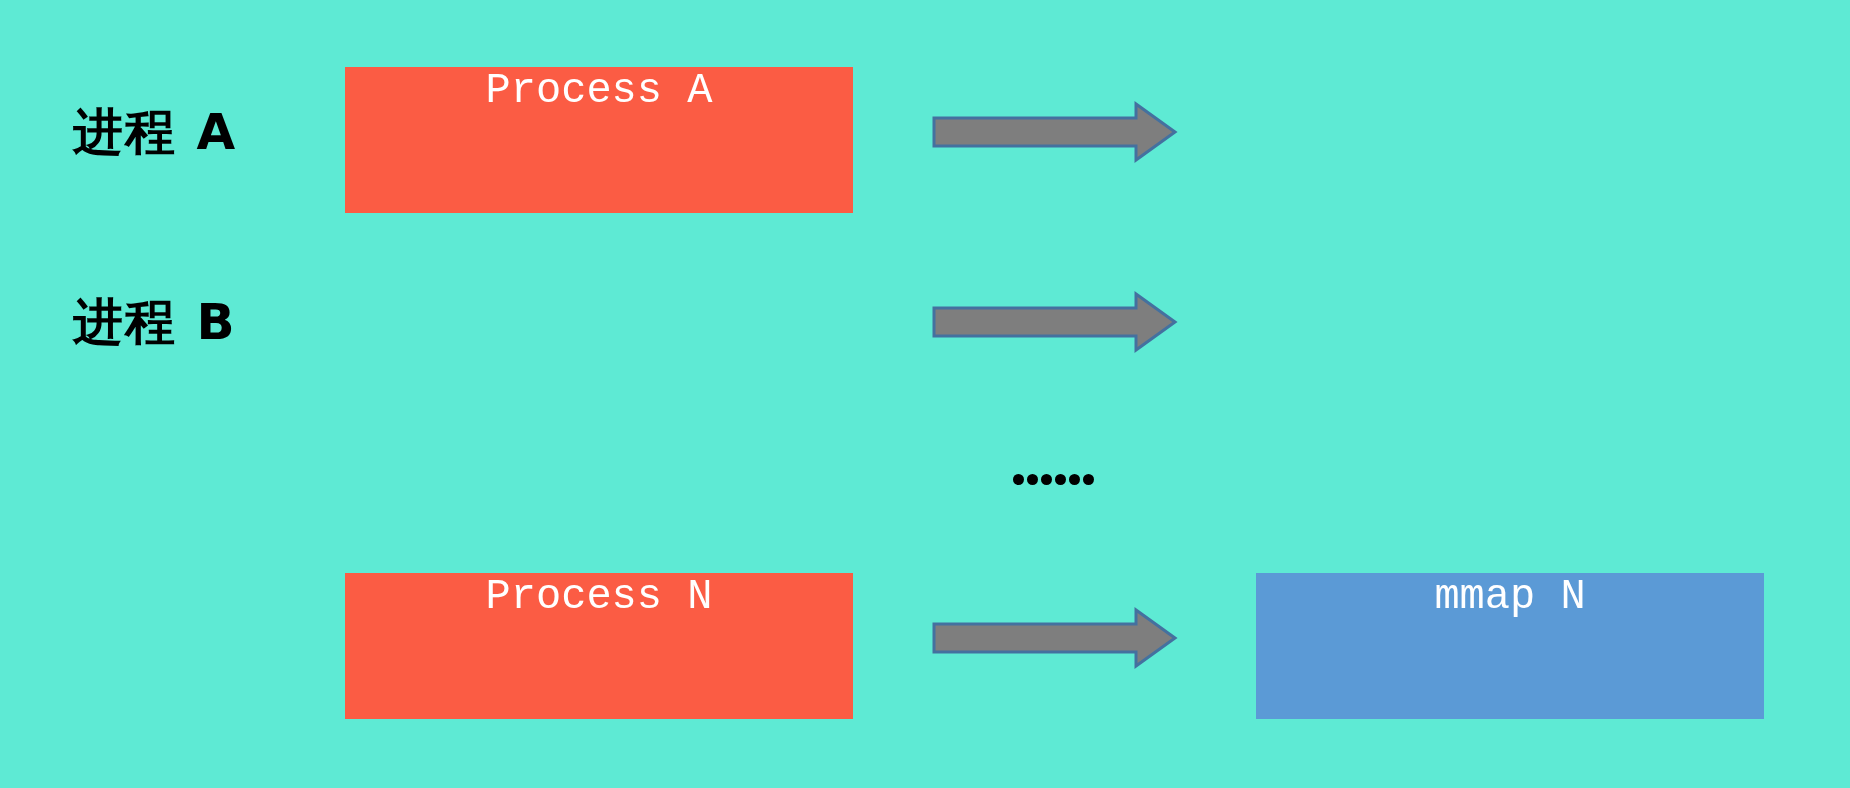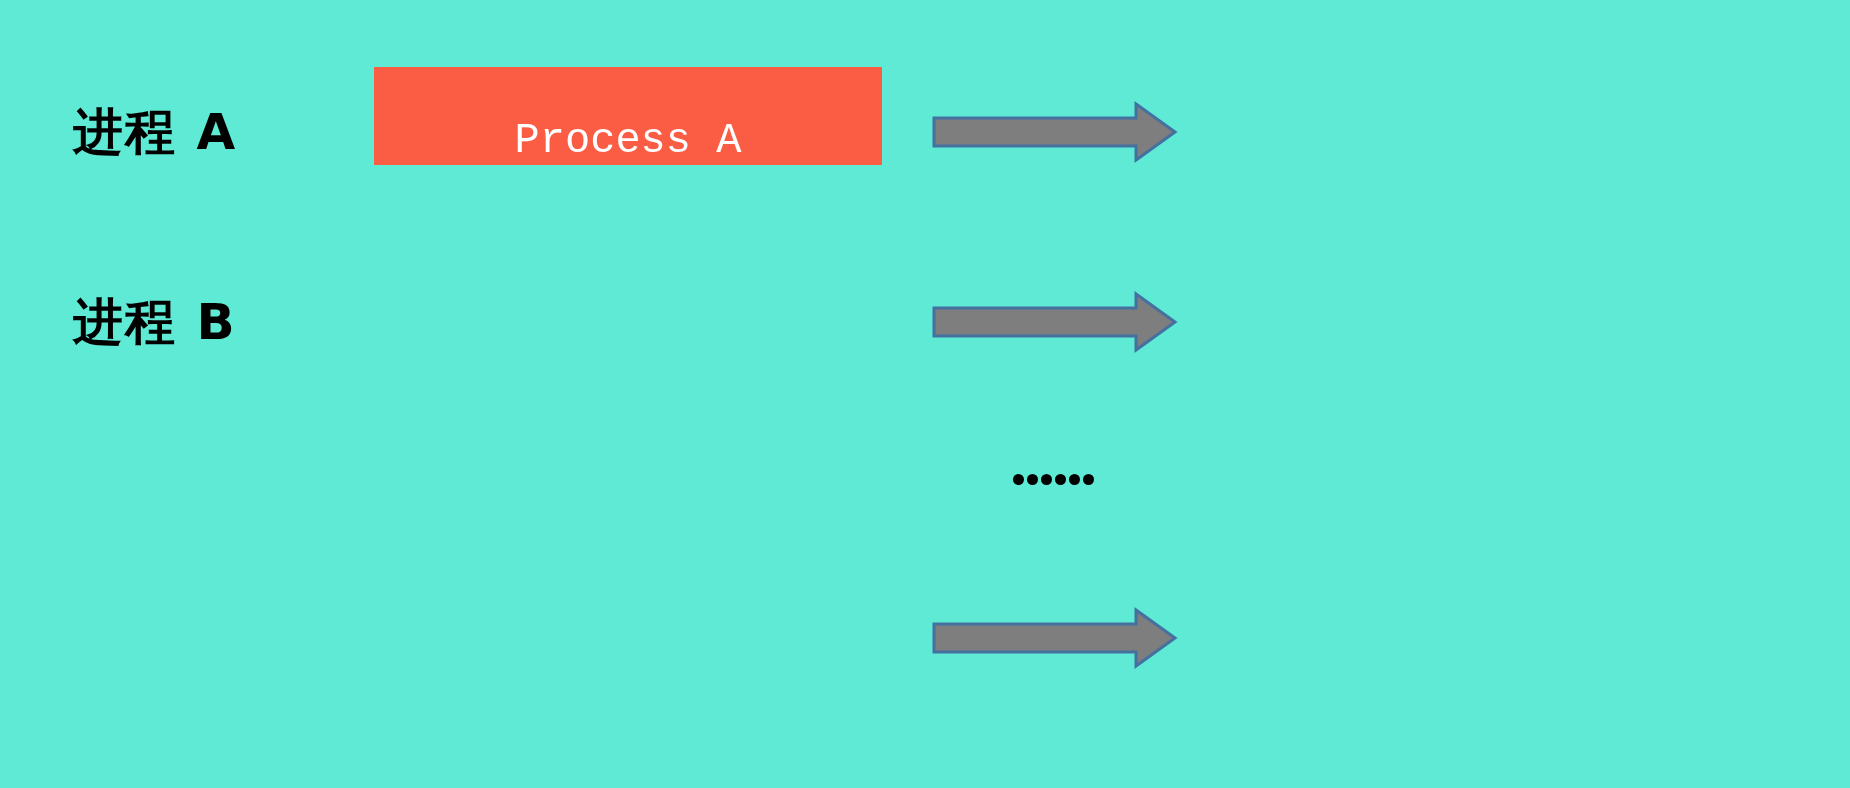--- a/index.html
+++ b/index.html
@@ -33,25 +33,24 @@
     font-family: "DejaVu Sans", sans-serif;
     font-weight: bold;
     font-size: 50px;
     letter-spacing: 2px;
     color: #000000;
     white-space: nowrap;
   }
   .box {
     position: absolute;
     top: 0;
-    height: 98px;
+    height: 146px;
     display: flex;
-    align-items: flex-end;
+    align-items: flex-start;
     justify-content: center;
-    margin-left: 29px;
   }
   .process-box {
     left: 345px;
     width: 508px;
     background: #FB5C44;
   }
   .mmap-box {
     left: 1256px;
     width: 508px;
     background: #5B9AD6;
@@ -113,18 +112,24 @@
   <div class="dots-row" role="img" aria-label="……">
     <span class="dot"></span>
     <span class="dot"></span>
     <span class="dot"></span>
     <span class="dot"></span>
     <span class="dot"></span>
     <span class="dot"></span>
   </div>
 
   <section class="row row-n">
+    <div class="box process-box">
+      <span class="box-text">Process N</span>
+    </div>
     <svg class="arrow" viewBox="0 0 246 62" xmlns="http://www.w3.org/2000/svg">
       <polygon points="2,17 204,17 204,3 243,31 204,59 204,45 2,45" fill="#7E7E7E" stroke="#44719F" stroke-width="3" stroke-linejoin="miter"></polygon>
     </svg>
+    <div class="box mmap-box">
+      <span class="box-text">mmap N</span>
+    </div>
   </section>
 
 </div>
 
 </body></html>

